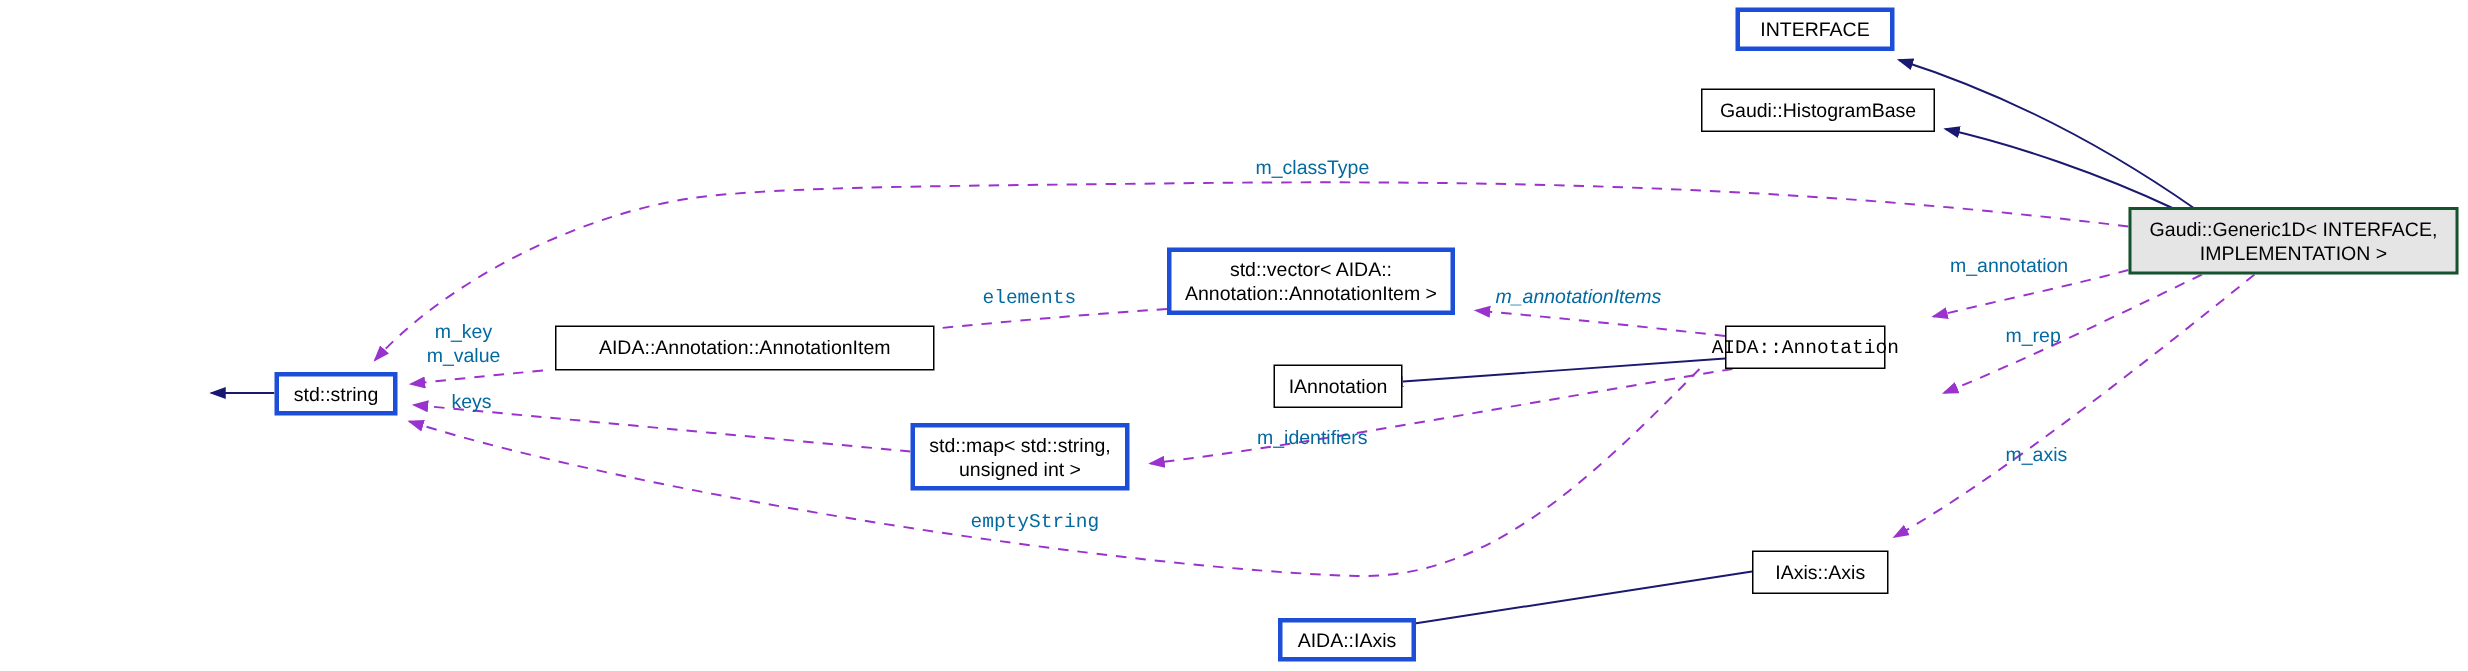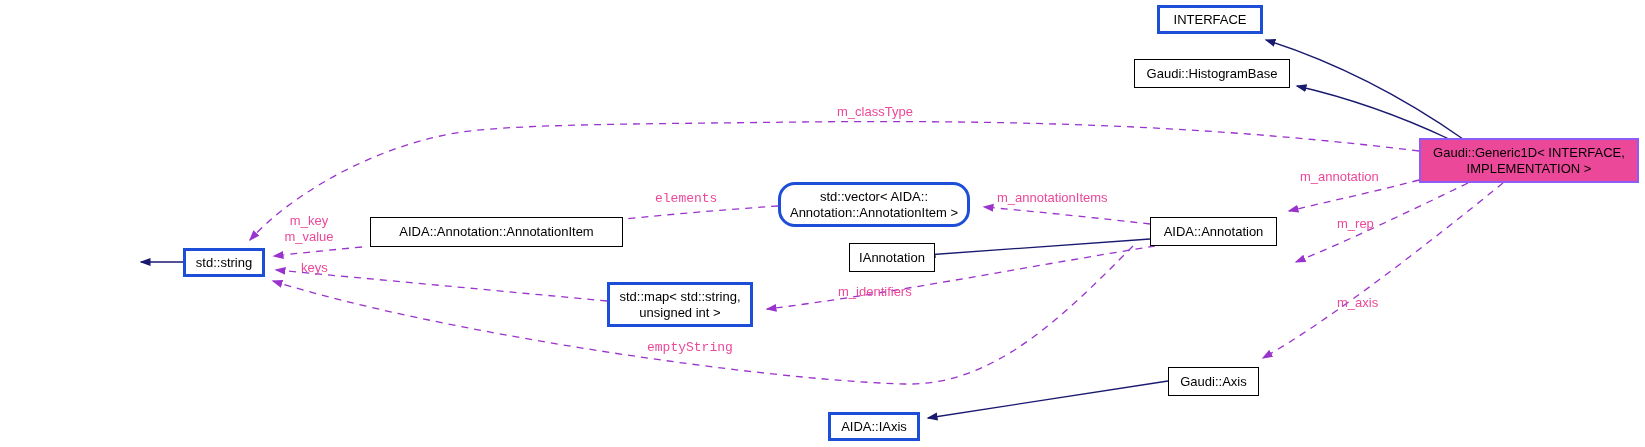--- a/index.html
+++ b/index.html
@@ -16,24 +16,24 @@
     display:flex;align-items:center;justify-content:center;
     text-align:center;
     font-size:13px;line-height:1.22;color:#000;
     background:#ffffff;
     white-space:pre-line;
     box-sizing:border-box;
     padding:0 4px;
   }
   .n-black{border:1.5px solid #000000;}
   .n-gray{border:3px solid #1d4ed8;}
-  .n-current{border:2px solid #8b5cf6;background:#ec4899;}
+  .n-current{border:2px solid #14532d;background:#e5e5e5;}
   .elabel{
     position:absolute;
-    font-size:13px;line-height:1.25;color:#ec4899;
+    font-size:13px;line-height:1.25;color:#0369a1;
     white-space:pre-line;
     text-align:center;
   }
   .edge-solid{stroke:#191970;stroke-width:1.3;fill:none;}
   .edge-dashed{stroke:#9a32cd;stroke-width:1.3;fill:none;stroke-dasharray:7 6;}
 </style>
 </head>
 <body>
 
 <div id="canvas">
@@ -66,49 +66,49 @@
     <path class="edge-dashed" d="M1133,246 C1060,320 992,386 905,384 C758,380 430,331 273,281" marker-end="url(#arr-purple)"></path>
   </svg>
 
   <div class="node n-gray" style="left:1157px;top:5px;width:106px;height:29px;">INTERFACE</div>
 
   <div class="node n-black" style="left:1134px;top:59px;width:156px;height:29px;">Gaudi::HistogramBase</div>
 
   <div class="node n-current" style="left:1419px;top:138px;width:220px;height:45px;">Gaudi::Generic1D&lt; INTERFACE,
 IMPLEMENTATION &gt;</div>
 
-  <div class="node n-gray" style="left:778px;top:182px;width:192px;height:45px;border-radius:17px;">std::vector&lt; AIDA::
+  <div class="node n-gray" style="left:778px;top:165px;width:192px;height:45px;">std::vector&lt; AIDA::
 Annotation::AnnotationItem &gt;</div>
 
   <div class="node n-black" style="left:370px;top:217px;width:253px;height:30px;">AIDA::Annotation::AnnotationItem</div>
 
   <div class="node n-gray" style="left:183px;top:248px;width:82px;height:29px;">std::string</div>
 
 
   <div class="node n-black" style="left:832px;top:243px;width:86px;height:29px;margin-left:17px;">IAnnotation</div>
 
-  <div class="node n-black" style="left:1150px;top:217px;width:127px;height:29px;">AIDA::Annotation</div>
+  <div class="node n-black" style="left:1150px;top:217px;width:107px;height:29px;font-family:Liberation Mono, monospace;">AIDA::Annotation</div>
 
 
   <div class="node n-gray" style="left:607px;top:282px;width:146px;height:45px;">std::map&lt; std::string,
 unsigned int &gt;</div>
 
-  <div class="node n-black" style="left:1168px;top:367px;width:91px;height:29px;">Gaudi::Axis</div>
+  <div class="node n-black" style="left:1168px;top:367px;width:91px;height:29px;">IAxis::Axis</div>
 
-  <div class="node n-gray" style="left:828px;top:412px;width:92px;height:29px;">AIDA::IAxis</div>
+  <div class="node n-gray" style="left:852px;top:412px;width:92px;height:29px;">AIDA::IAxis</div>
 
   <div class="elabel" style="left:837px;top:104px;">m_classType</div>
 
   <div class="elabel" style="left:1300px;top:169px;">m_annotation</div>
 
   <div class="elabel" style="left:1337px;top:216px;">m_rep</div>
 
   <div class="elabel" style="left:1337px;top:263px;margin-top:32px;">m_axis</div>
 
-  <div class="elabel" style="left:997px;top:190px;">m_annotationItems</div>
+  <div class="elabel" style="left:997px;top:190px;font-style:italic;">m_annotationItems</div>
 
   <div class="elabel" style="left:655px;top:191px;font-family:Liberation Mono, monospace;">elements</div>
 
   <div class="elabel" style="left:278px;top:213px;width:62px;text-align:center;">m_key
 m_value</div>
 
   <div class="elabel" style="left:301px;top:260px;">keys</div>
 
   <div class="elabel" style="left:838px;top:284px;">m_identifiers</div>
 

